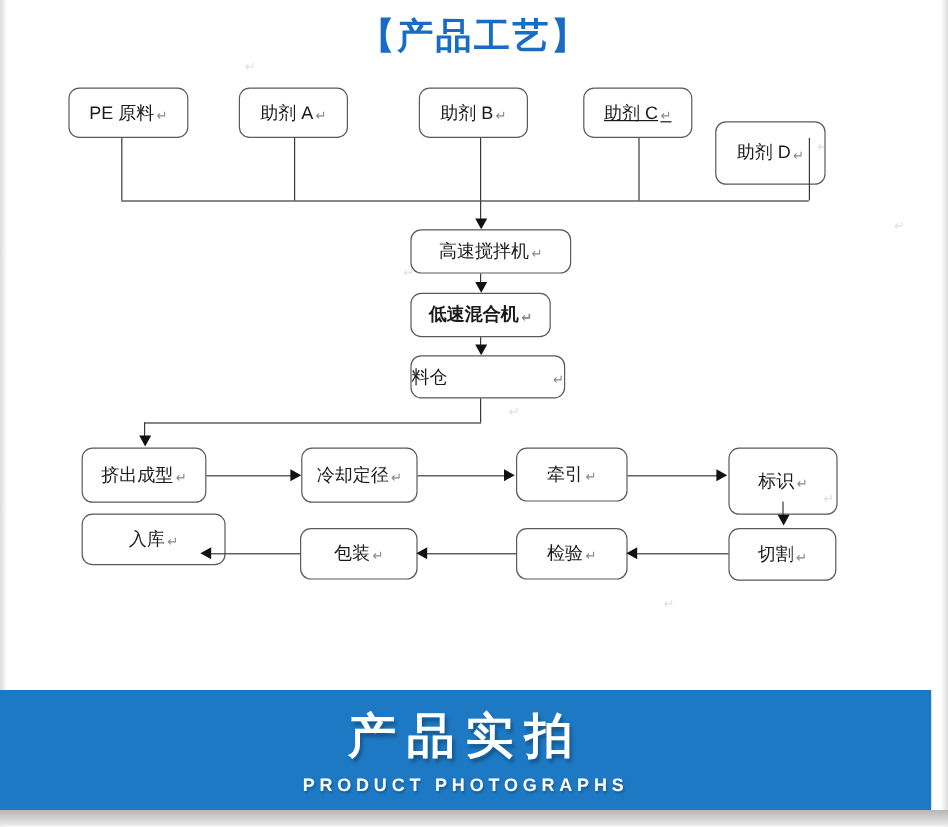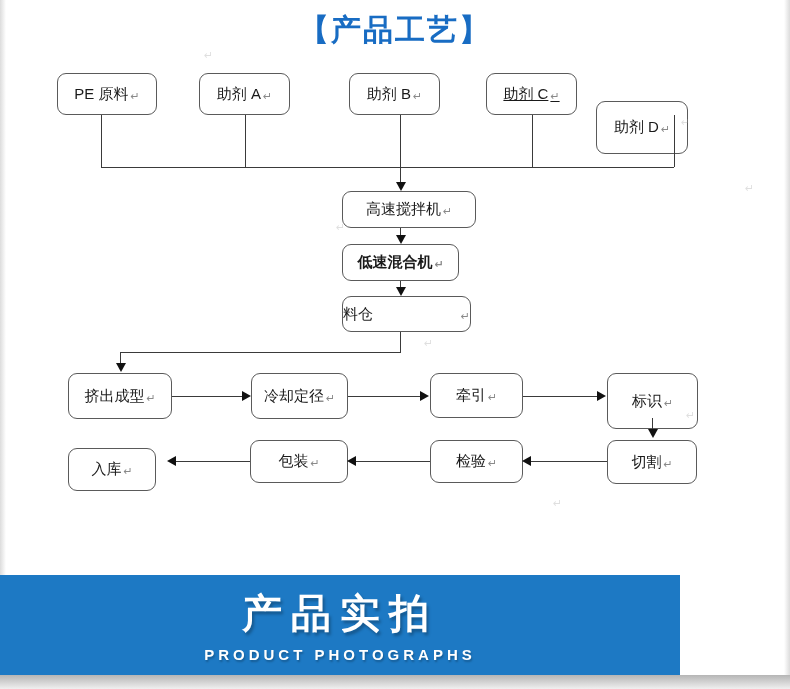--- a/index.html
+++ b/index.html
@@ -41,21 +41,21 @@
   .line-v{position:absolute;width:0;border-left:1.3px solid #3a3a3a;}
 
   .ah{position:absolute;width:0;height:0;}
   .ah-down{border-left:5px solid transparent;border-right:5px solid transparent;border-top:9px solid #111;}
   .ah-right{border-top:5px solid transparent;border-bottom:5px solid transparent;border-left:9px solid #111;}
   .ah-left{border-top:5px solid transparent;border-bottom:5px solid transparent;border-right:9px solid #111;}
 
   .stray{position:absolute;font-size:11px;color:#999;opacity:.3;z-index:2;}
 
   .banner{
-    position:absolute;left:0;top:575px;width:680px;height:100px;
+    position:absolute;left:0;top:575px;width:776px;height:100px;
     background:#1d79c4;
     z-index:3;
     text-align:center;
   }
   .banner-cn{
     margin-top:11px;
     font-size:40px;font-weight:bold;color:#ffffff;
     letter-spacing:9px;
     text-shadow:2px 3px 3px rgba(0,0,0,.28);
   }
@@ -126,21 +126,21 @@
     </div>
     <div class="node" style="left:430px;top:373px;width:93px;height:45px;">
       <span>牵引</span>
         <span class="ret">↵</span>
     </div>
     <div class="node" style="left:607px;top:373px;width:91px;height:56px;">
       <span>标识</span>
         <span class="ret">↵</span>
     </div>
 
-    <div class="node" style="left:68px;top:448px;width:88px;height:43px;">
+    <div class="node" style="left:68px;top:428px;width:120px;height:43px;">
       <span>入库</span>
         <span class="ret">↵</span>
     </div>
     <div class="node" style="left:250px;top:440px;width:98px;height:43px;">
       <span>包装</span>
         <span class="ret">↵</span>
     </div>
     <div class="node" style="left:430px;top:440px;width:93px;height:43px;">
       <span>检验</span>
         <span class="ret">↵</span>

